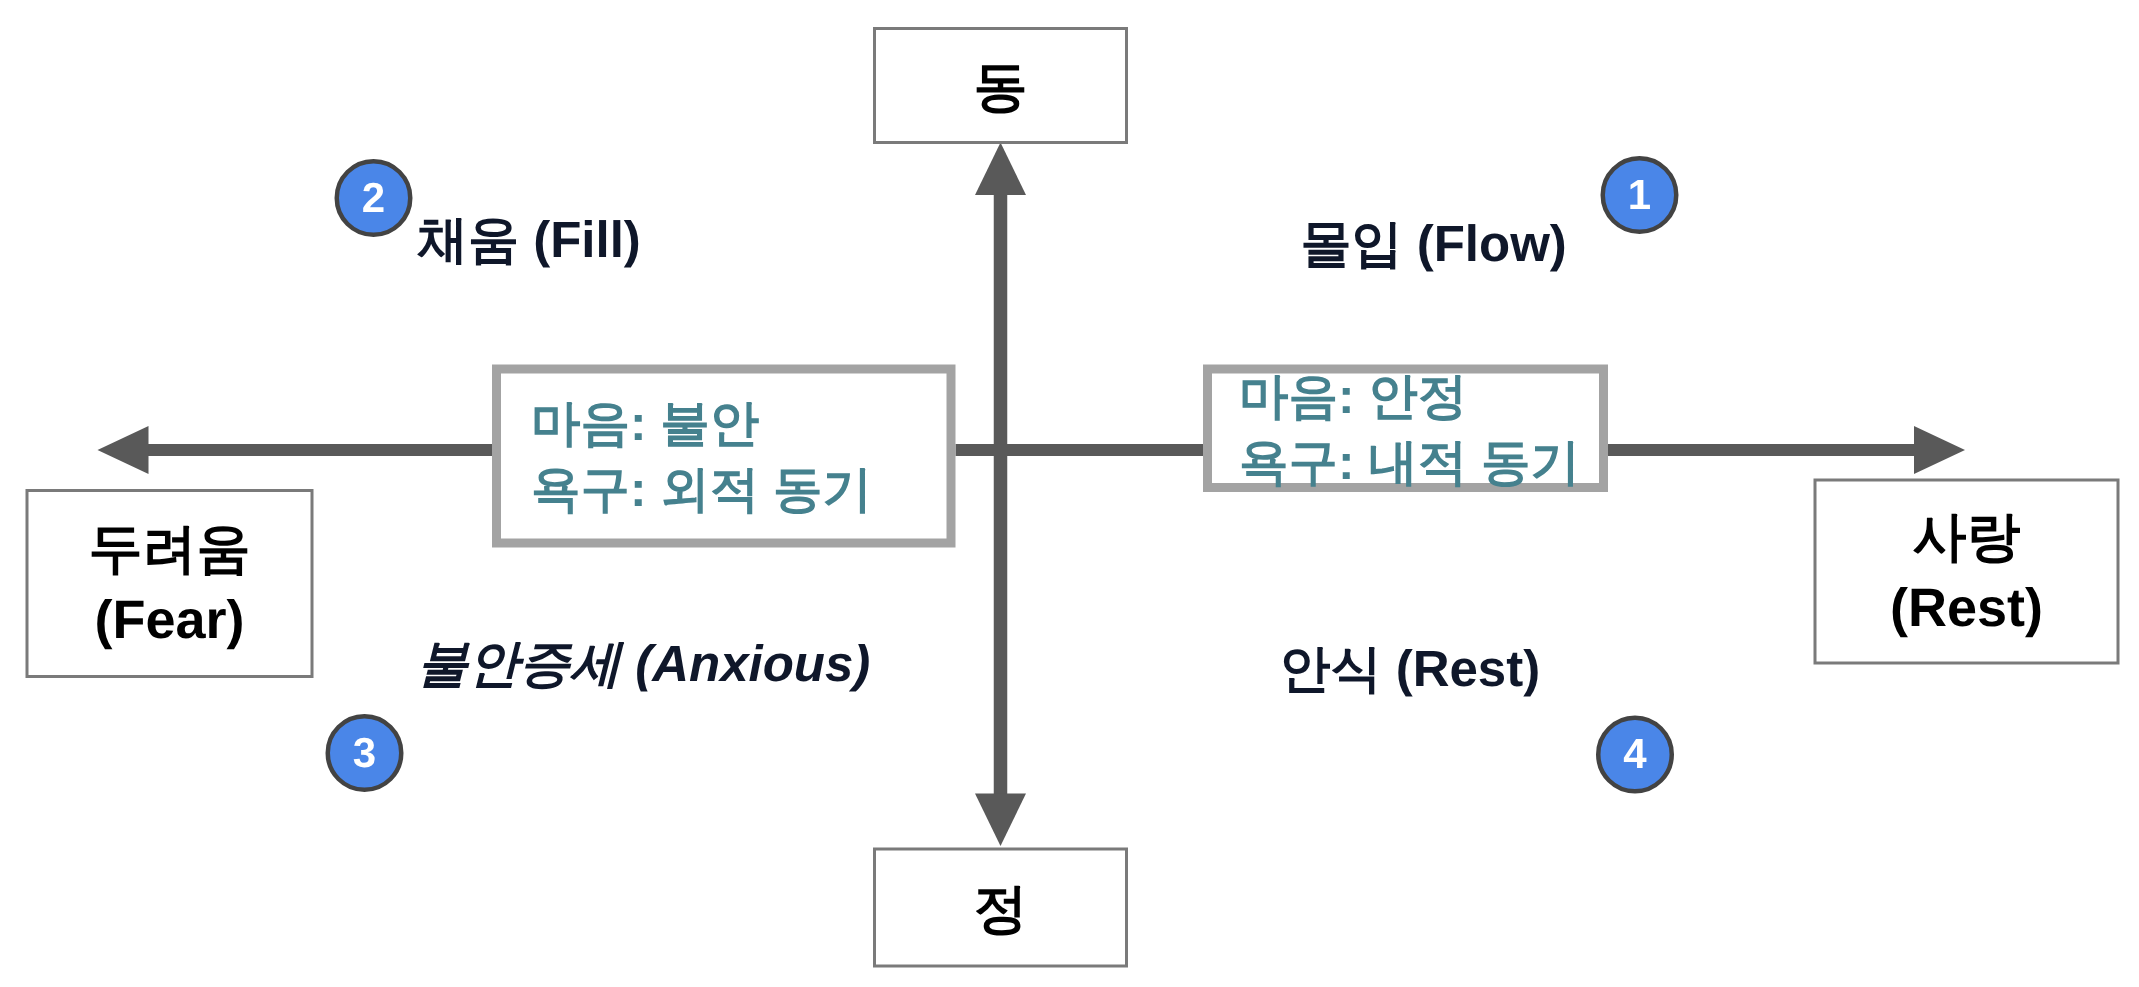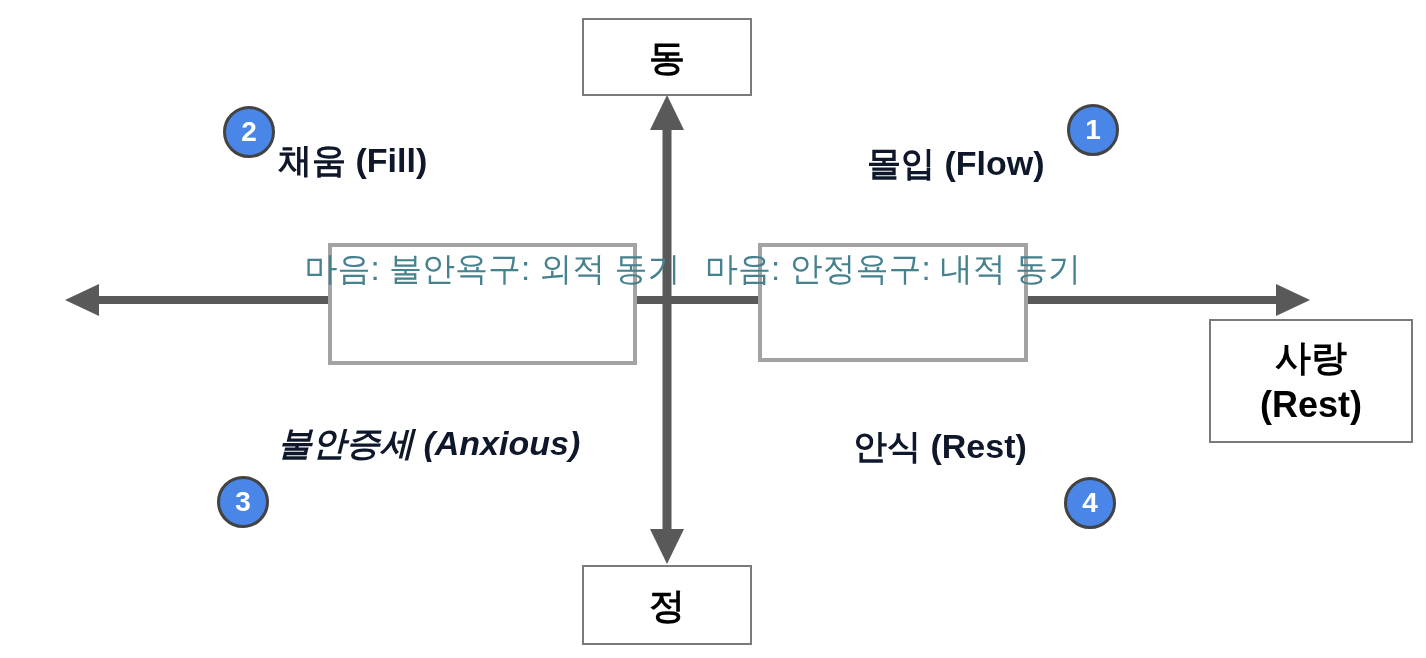--- a/index.html
+++ b/index.html
@@ -40,33 +40,33 @@
     white-space: nowrap;
   }
   #box-dong  { left: 582px; top: 18px;  width: 170px; height: 78px;  font-size: 38px; }
   #box-jeong { left: 582px; top: 565px; width: 170px; height: 80px;  font-size: 38px; }
   #box-fear  { left: 17px;  top: 326px; width: 192px; height: 126px; }
   #box-love  { left: 1209px; top: 319px; width: 204px; height: 124px; justify-content: center; }
 
   .mind-box {
     position: absolute;
     background: #ffffff;
-    border: 4px solid #a3a3a3;
+    border: 6px solid #a3a3a3;
     box-sizing: border-box;
     display: flex;
-    flex-direction: row;
+    flex-direction: column;
     justify-content: center;
     color: #45818e;
-    font-weight: normal;
+    font-weight: bold;
     font-size: 33px;
     line-height: 44px;
     white-space: nowrap;
   }
   #box-mind-left  { left: 328px; top: 243px; width: 309px; height: 122px; padding-left: 20px; }
-  #box-mind-right { left: 758px; top: 243px; width: 270px; height: 119px; }
+  #box-mind-right { left: 802px; top: 243px; width: 270px; height: 85px; padding-left: 18px; }
 
   .quad-label {
     position: absolute;
     color: #0f172a;
     font-weight: bold;
     font-size: 34px;
     line-height: 40px;
     white-space: nowrap;
   }
   #label-fill    { left: 278px; top: 140px; }
@@ -111,20 +111,24 @@
   </svg>
 
   <div class="axis-box" id="box-dong">
     <span class="ln">동</span>
   </div>
 
   <div class="axis-box" id="box-jeong">
     <span class="ln">정</span>
   </div>
 
+  <div class="axis-box" id="box-fear">
+    <span class="ln">두려움</span>
+    <span class="ln">(Fear)</span>
+  </div>
 
   <div class="axis-box" id="box-love">
     <span class="ln">사랑</span>
     <span class="ln">(Rest)</span>
   </div>
 
   <div class="mind-box" id="box-mind-left">
     <span>마음: 불안</span>
     <span>욕구: 외적 동기</span>
   </div>

